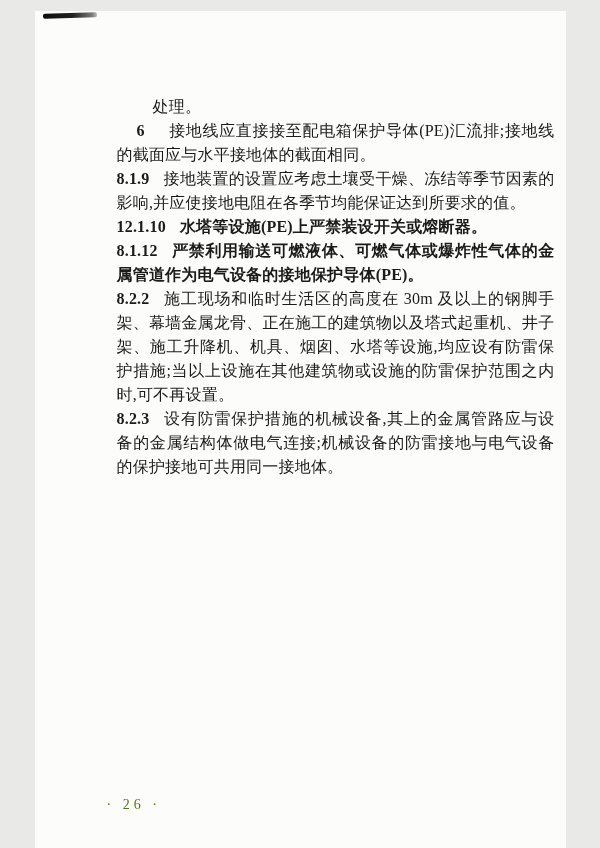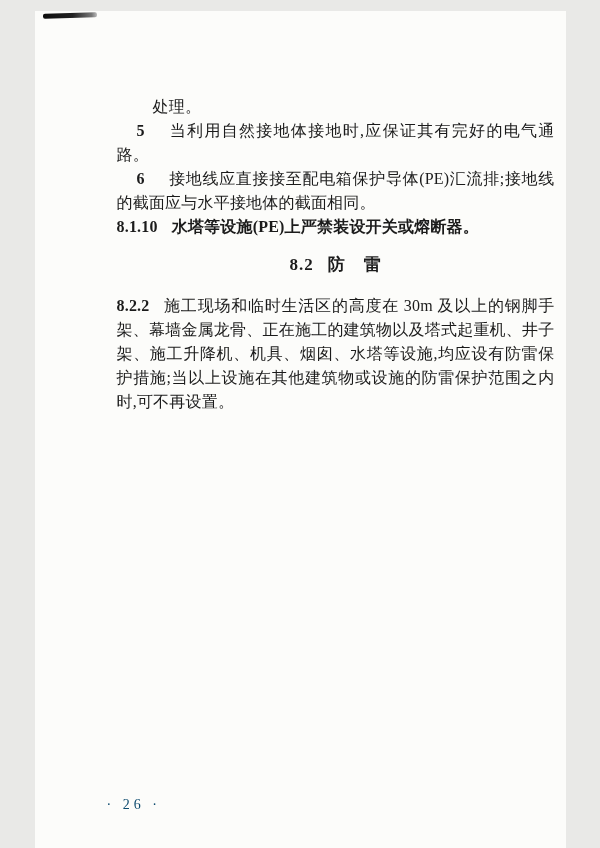--- a/index.html
+++ b/index.html
@@ -74,58 +74,61 @@
     letter-spacing: 1px;
   }
   .section-heading .hnum { margin-right: 14px; }
   .folio {
     position: absolute;
     left: 72px;
     top: 785px;
     font-size: 14px;
     line-height: 18px;
     letter-spacing: 4px;
-    color: #0c4a6e;
+    color: #4d7c0f;
   }
 </style>
 </head>
 <body>
 
 <div class="page">
 
   <div class="artifact-topleft"></div>
   <div class="artifact-speck"></div>
 
   <main class="content">
 
     <p class="carry">处理。</p>
 
-    <p class="item">
-      <span class="inum">5</span><span>当利用自然接地体接地时,应保证其有完好的电气通路。</span>
-    </p>
 
     <p class="item">
       <span class="inum">6</span><span>接地线应直接接至配电箱保护导体(PE)汇流排;接地线的截面应与水平接地体的截面相同。</span>
     </p>
 
+    <p class="clause">
+      <span class="cnum">8.1.9</span><span>接地装置的设置应考虑土壤受干燥、冻结等季节因素的影响,并应使接地电阻在各季节均能保证达到所要求的值。</span>
+    </p>
 
     <p class="clause mandatory">
-      <span class="cnum">8.1.10</span><span>水塔等设施(PE)上严禁装设开关或熔断器。</span>
+      <span class="cnum">12.1.10</span><span>水塔等设施(PE)上严禁装设开关或熔断器。</span>
     </p>
 
 
+    <p class="clause mandatory">
+      <span class="cnum">8.1.12</span><span>严禁利用输送可燃液体、可燃气体或爆炸性气体的金属管道作为电气设备的接地保护导体(PE)。</span>
+    </p>
 
 
-    <h2 class="section-heading">
-      <span class="hnum">8.2</span><span>防　雷</span>
-    </h2>
 
 
     <p class="clause">
       <span class="cnum">8.2.2</span><span>施工现场和临时生活区的高度在 30m 及以上的钢脚手架、幕墙金属龙骨、正在施工的建筑物以及塔式起重机、井子架、施工升降机、机具、烟囱、水塔等设施,均应设有防雷保护措施;当以上设施在其他建筑物或设施的防雷保护范围之内时,可不再设置。</span>
     </p>
 
+    <p class="clause">
+      <span class="cnum">8.2.3</span><span>设有防雷保护措施的机械设备,其上的金属管路应与设备的金属结构体做电气连接;机械设备的防雷接地与电气设备的保护接地可共用同一接地体。</span>
+    </p>
 
   </main>
 
   <div class="folio">· 26 ·</div>
 
 </div>
 
 </body></html>

